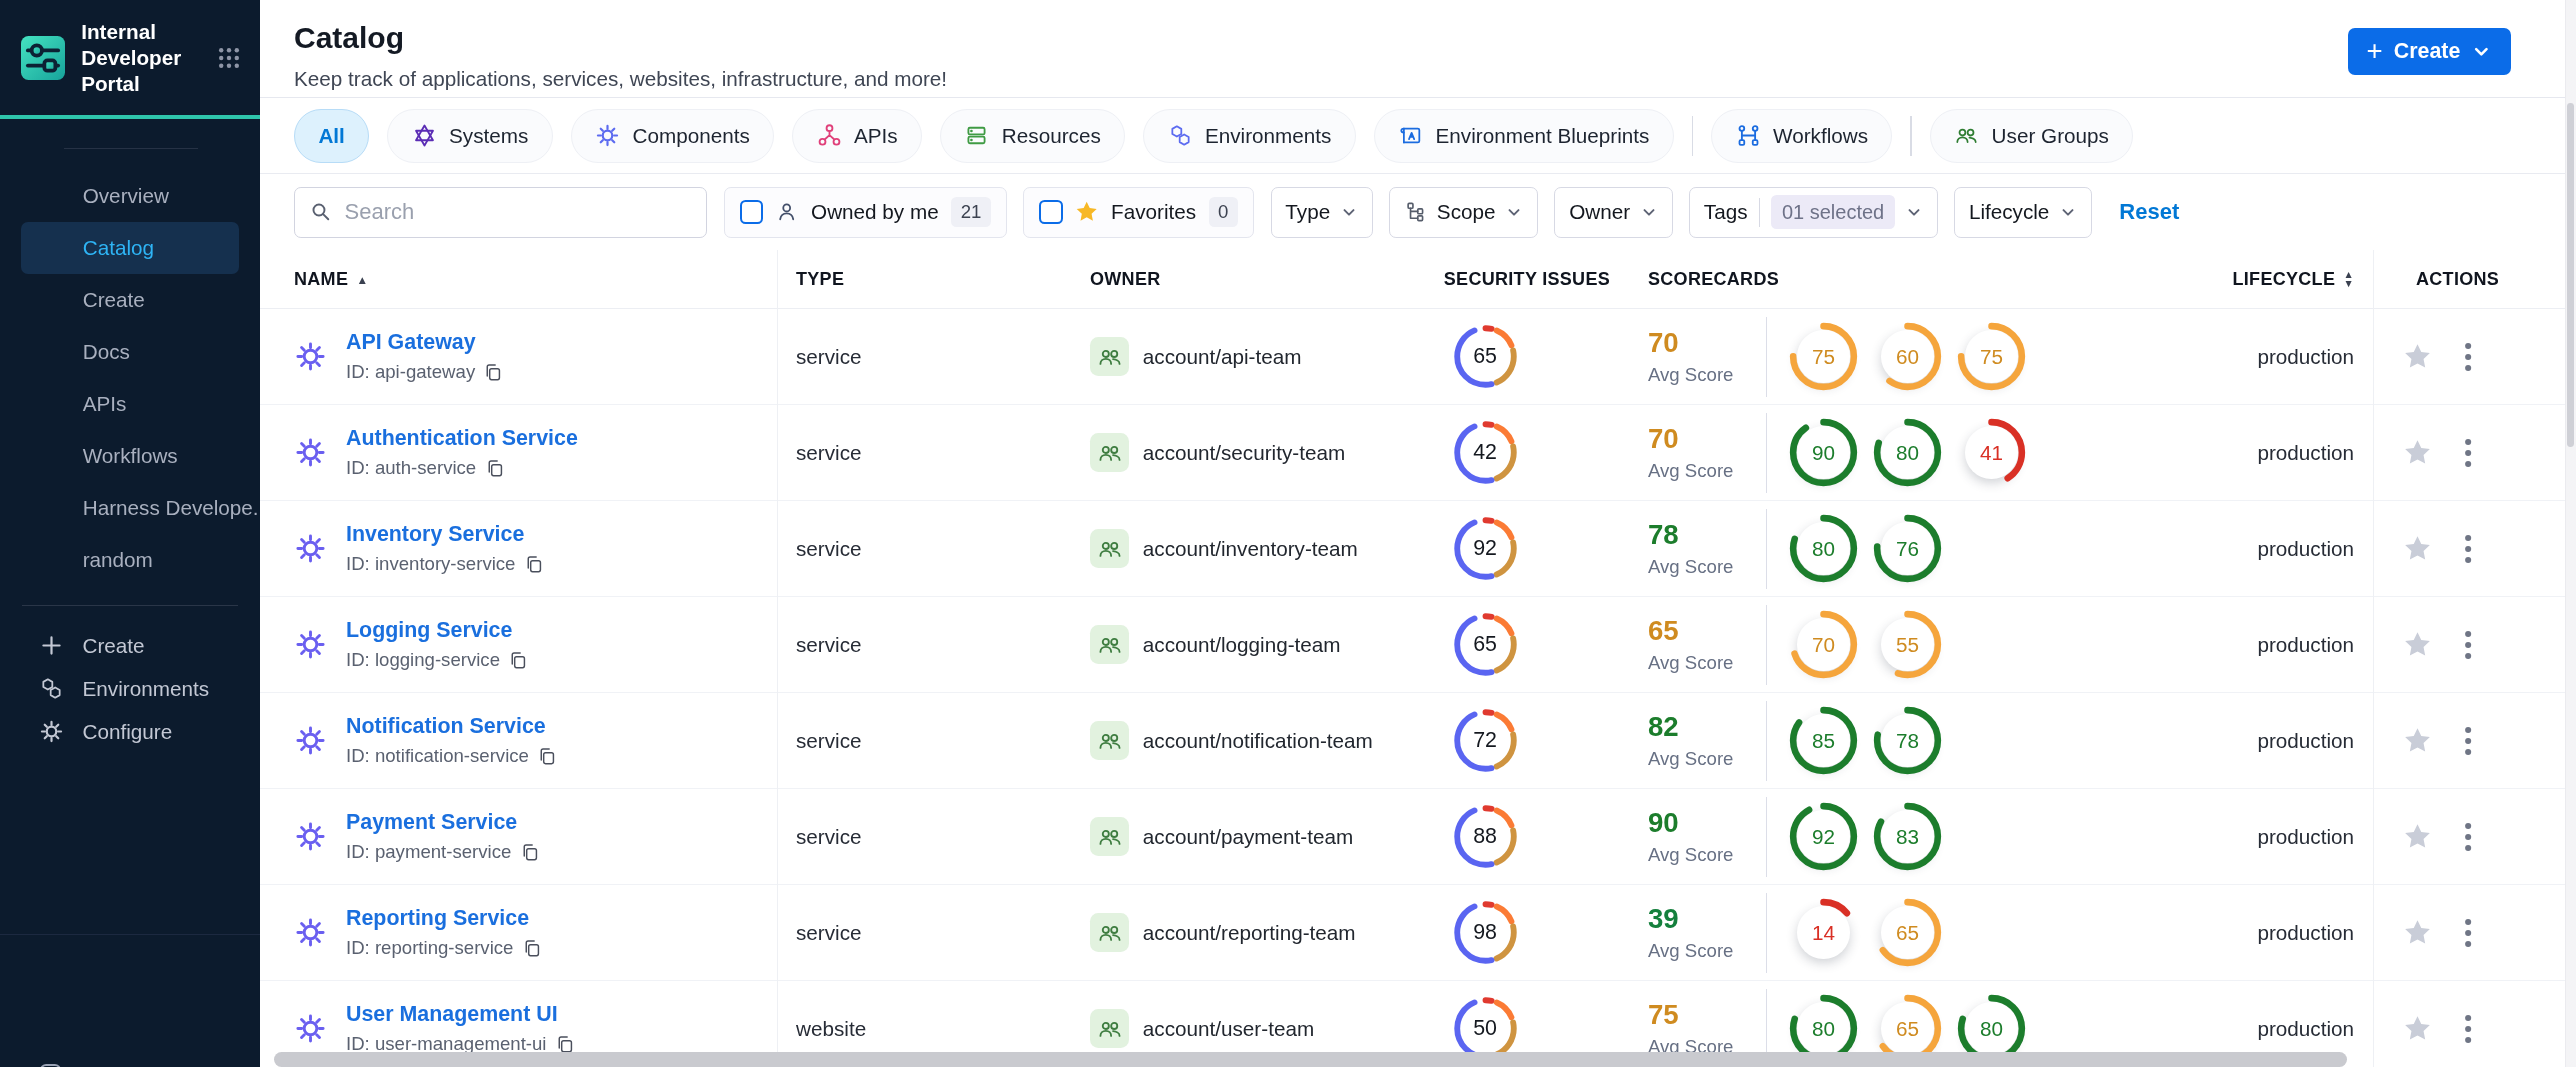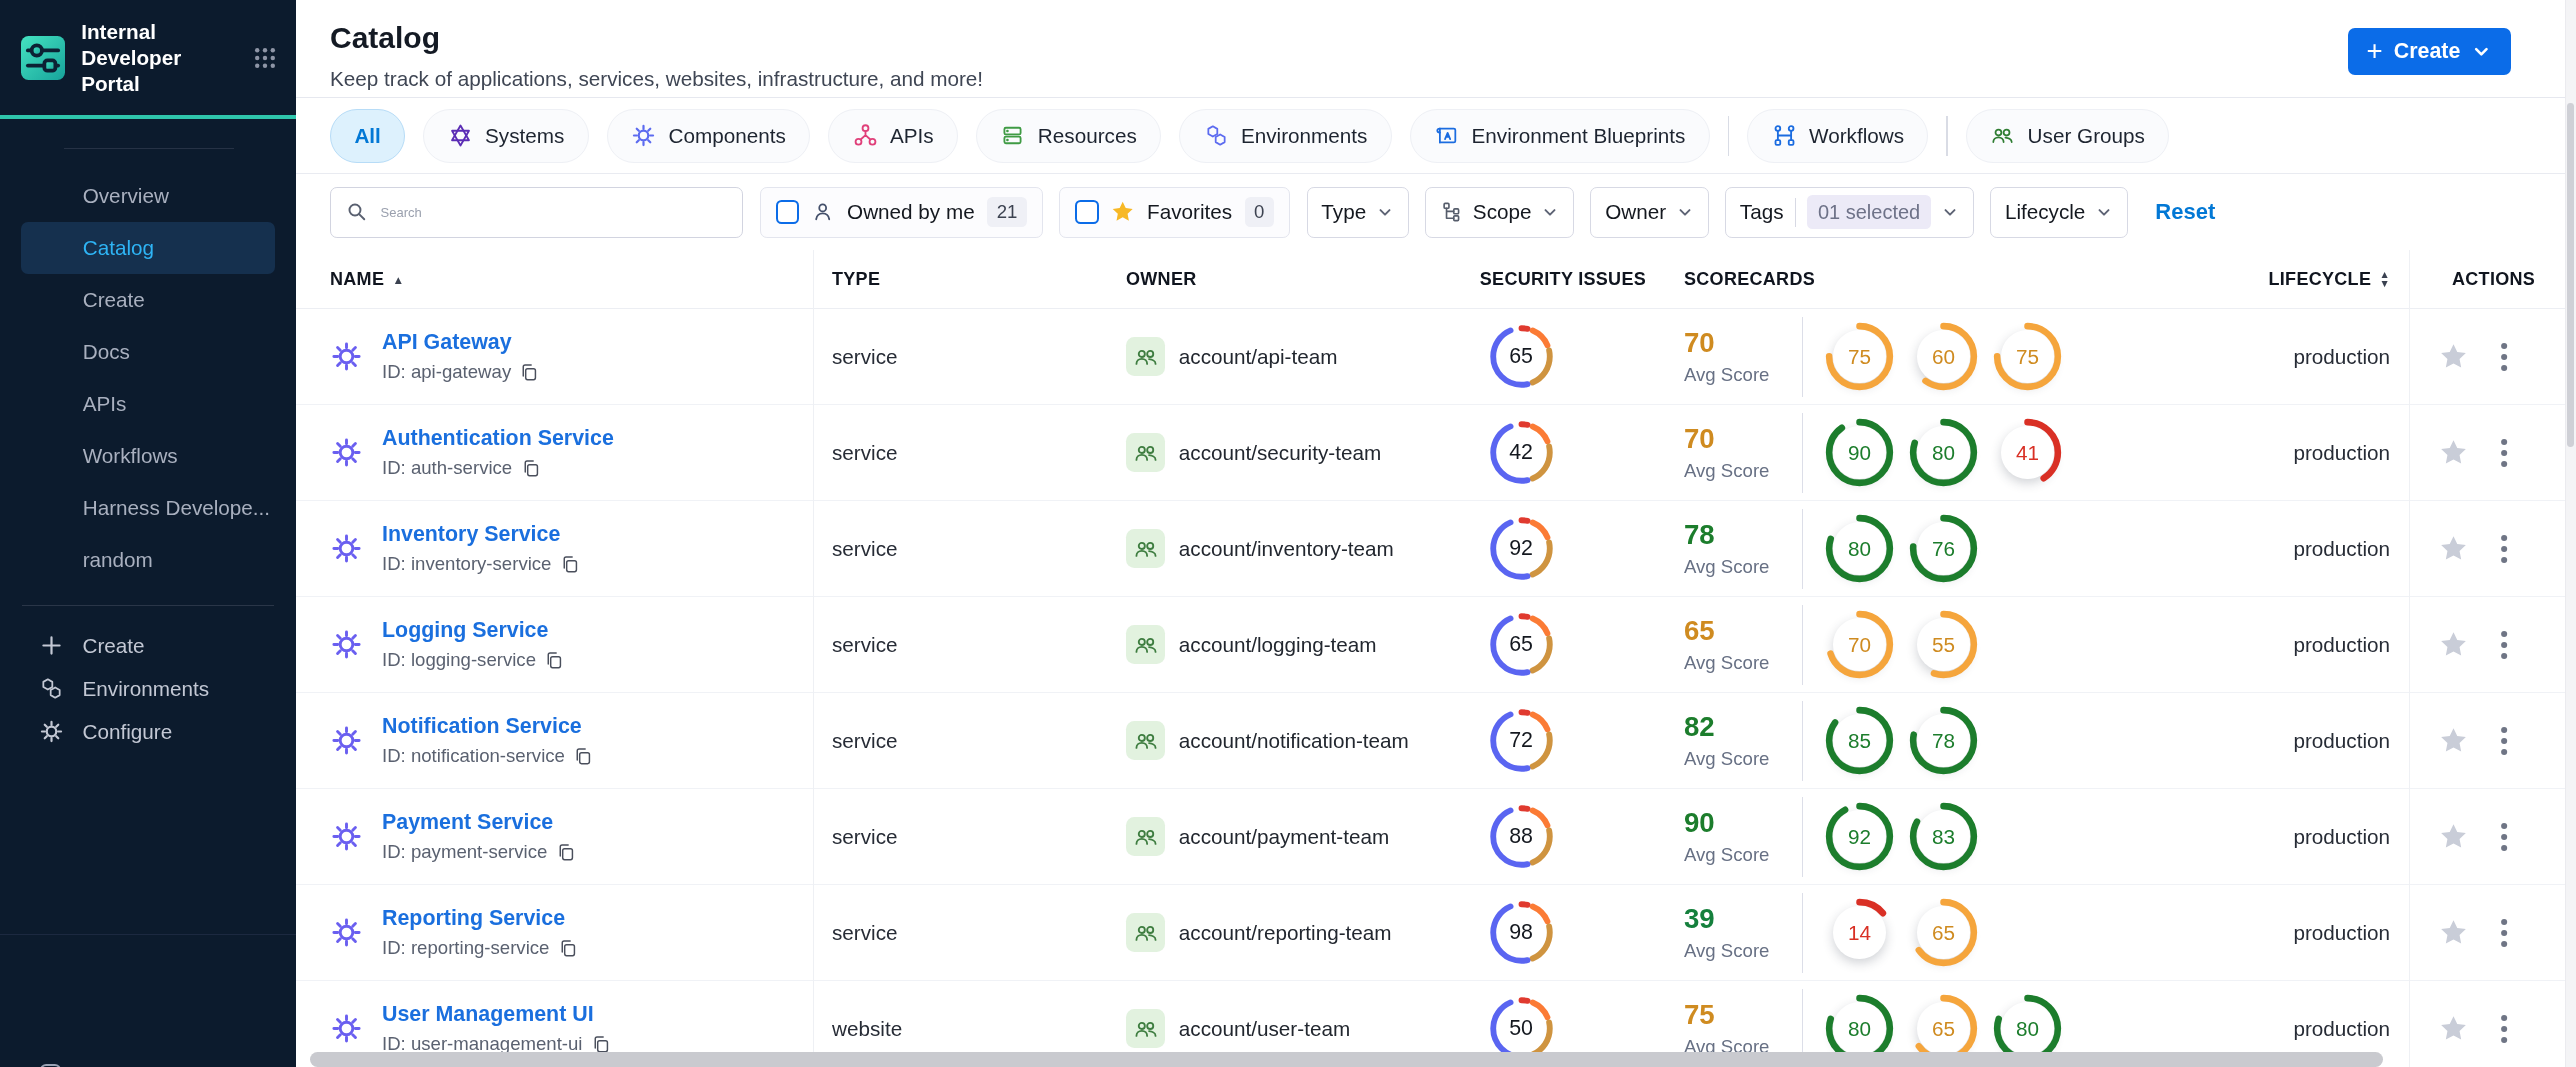--- a/index.html
+++ b/index.html
@@ -6,21 +6,21 @@
   html, body { width: 2576px; height: 1068px; overflow: hidden; }
   body {
     display: flex;
     font-family: "Liberation Sans", "DejaVu Sans", sans-serif;
     background: #ffffff;
     color: #1d2430;
   }
 
   
   .sidebar {
-    width: 296px; flex-shrink: 0; height: 1068px;
+    width: 260px; flex-shrink: 0; height: 1068px;
     background: #0c1b2d; display: flex; flex-direction: column;
     overflow: hidden; position: relative;
   }
   .side-header {
     display: flex; align-items: center; gap: 16.5px;
     padding: 19px 18px 18px 20.7px;
     border-bottom: 4.1px solid #2fc6ac;
   }
   .side-title { font-size: 20.7px; font-weight: 700; color: #ffffff; line-height: 26px; flex: 1; }
   .grid-icon { cursor: pointer; display: flex; }
@@ -72,21 +72,21 @@
     font-family: inherit;
   }
   .tab-pill.active { background: #ddf1fd; border-color: #b7dcf7; color: #0278d5; font-weight: 600; }
   .tab-sep { width: 1.4px; height: 40px; background: #d9dce5; }
 
   .filters-row { height: 76px; display: flex; align-items: center; gap: 16.5px; padding-left: 34px; }
   .search-box {
     display: flex; align-items: center; gap: 12.4px; width: 413px; height: 51px;
     border: 1.4px solid #d2d4e0; border-radius: 6.9px; padding: 0 13.8px; background: #fff;
   }
-  .search-box input { border: none; outline: none; flex: 1; font-size: 13px; color: #2a2f3a; font-family: inherit; background: transparent; }
+  .search-box input { border: none; outline: none; flex: 1; font-size: 22px; color: #2a2f3a; font-family: inherit; background: transparent; }
   .search-box input::placeholder { color: #9aa0ae; }
   .check-pill {
     display: flex; align-items: center; gap: 12.4px; height: 51px; padding: 0 15px;
     border: 1.4px solid #e3e5ee; border-radius: 6.9px; background: #fcfcfe;
     font-size: 20.7px; color: #14181f; cursor: pointer; white-space: nowrap;
   }
   .checkbox { width: 23.4px; height: 23.4px; border: 2.8px solid #0b6ce8; border-radius: 5.5px; background: #fff; flex-shrink: 0; cursor: pointer; }
   .count-badge { background: #eff0f6; border-radius: 5.5px; padding: 4.1px 9.6px; font-size: 18.6px; color: #3c4250; }
   .drop-pill {
     display: flex; align-items: center; gap: 9.6px; height: 51px; padding: 0 13.8px;

